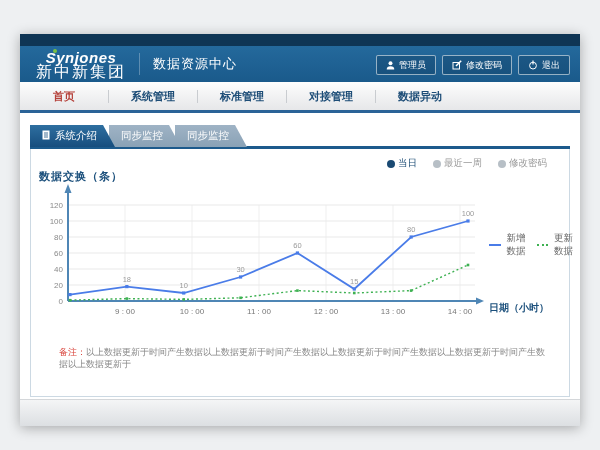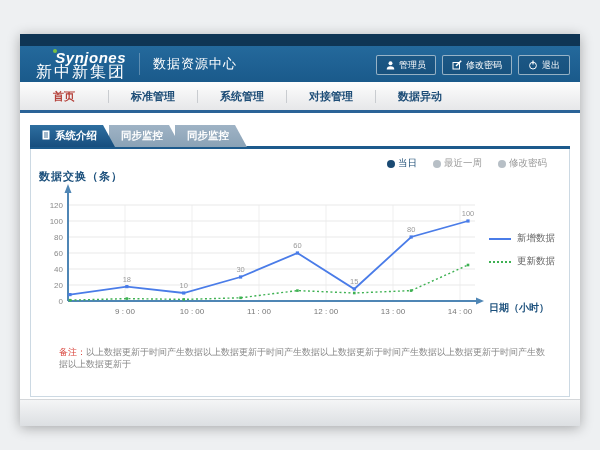--- a/index.html
+++ b/index.html
@@ -1,49 +1,49 @@
 <!DOCTYPE html>
 <html><head>
 <meta charset="utf-8">
 <style>
   html,body{margin:0;padding:0}
   body{width:600px;height:450px;background:#eef0f2;font-family:"Liberation Sans","DejaVu Sans",sans-serif;position:relative;overflow:hidden}
   .window{position:absolute;left:20px;top:34px;width:560px;height:392px;background:#fff;box-shadow:0 2px 12px rgba(0,0,0,.3)}
   .topstrip{height:12px;background:#0f3554}
   .header{height:36px;background:linear-gradient(#24699c,#1a5a8b);display:flex;align-items:center;position:relative}
-  .logo{margin-left:16px;position:relative;text-align:right}
+  .logo{margin-left:16px;position:relative;text-align:center}
   .logo-en{font-style:italic;font-weight:bold;font-size:15px;color:#fff;letter-spacing:.5px;line-height:14px}
   .logo-dot{position:absolute;left:17px;top:-2px;width:4px;height:4px;border-radius:50%;background:#7ac143}
   .logo-cn{font-size:16px;font-weight:normal;color:#fff;letter-spacing:2px;line-height:13px}
   .hdr-divider{width:1px;height:22px;background:rgba(255,255,255,.28);margin:0 13px}
   .hdr-title{color:#fff;font-size:13px;letter-spacing:1px}
   .hdr-right{position:absolute;right:10px;top:9px;display:flex;gap:6px}
   .pill{height:18px;padding:0 9px;border:1px solid rgba(255,255,255,.55);border-radius:2px;background:rgba(8,40,70,.22);color:#fff;font-size:9px;display:flex;align-items:center;gap:4px;cursor:pointer}
   .pill svg{display:block}
   .nav{height:28px;background:linear-gradient(#fdfdfd,#e6e7e9);border-bottom:3px solid #2a6397;display:flex;align-items:center;}
   .nav-item{width:88px;text-align:center;font-size:11px;font-weight:bold;color:#1d4d77;line-height:13px;border-right:1px solid #c9ccd0;cursor:pointer}
   .nav-item:last-child{border-right:none}
   .nav-item.active{color:#b5413a}
   .tabs{position:absolute;left:10px;top:91px;height:22px;display:flex}
-  .tab{height:22px;margin-right:-6px;padding:0 18px 0 12px;display:flex;align-items:center;gap:5px;font-size:10.5px;font-weight:bold;color:#fff;clip-path:polygon(0 0,calc(100% - 12px) 0,100% 100%,0 100%);cursor:pointer}
+  .tab{height:22px;margin-right:-6px;padding:0 18px 0 12px;display:flex;align-items:center;gap:5px;font-size:10.5px;font-weight:normal;color:#fff;clip-path:polygon(0 0,calc(100% - 12px) 0,100% 100%,0 100%);cursor:pointer}
   .tab.active{background:linear-gradient(#2e6fa0,#174e7e);z-index:3}
   .tab.inactive{background:linear-gradient(#9fb3c5,#8aa2b6);z-index:1}
   .tab-rule{position:absolute;left:10px;top:112px;width:540px;height:3px;background:#1c5a8c}
   .panel{position:absolute;left:10px;top:115px;width:538px;height:247px;background:#fff;border:1px solid #ccd9e3;border-top:none}
   .radio-row{position:absolute;top:8px;right:22px;display:flex;gap:16px;align-items:center}
   .radio{display:flex;align-items:center;gap:3px;font-size:9.5px;cursor:pointer}
   .radio .dot{width:8px;height:8px;border-radius:50%}
   .radio.sel .dot{background:#1a4a73}
   .radio.sel{color:#1a4a73}
   .radio.unsel .dot{background:#b7bfc6}
   .radio.unsel{color:#999}
   .ylabel{position:absolute;left:8px;top:20px;font-size:11px;font-weight:bold;color:#1c507c;letter-spacing:1px}
   .xlabel{position:absolute;left:458px;top:152px;font-size:10px;font-weight:bold;color:#1c507c}
   .chart-svg{position:absolute;left:4px;top:30px}
-  .legend{position:absolute;left:458px;top:83px;display:flex;flex-direction:column;gap:10px}
+  .legend{position:absolute;left:458px;top:83px;display:flex;gap:10px}
   .legend-item{display:flex;align-items:center;gap:6px;font-size:9.5px;color:#666}
   .sample{width:22px;height:0}
   .sample.solid{border-top:2px solid #4a7ce8}
   .sample.dotted{border-top:2px dotted #3eb152}
   .note{position:absolute;left:28px;top:197px;width:486px;font-size:9px;line-height:12px;color:#888}
   .note .red{color:#d9433b}
   .bottom-strip{position:absolute;left:0;bottom:0;width:560px;height:26px;background:linear-gradient(#f4f5f6,#dcdfe2);border-top:1px solid #d4d7da}
 </style>
 </head>
 <body>
@@ -85,22 +85,22 @@
               <line x1="5" y1="0.6" x2="5" y2="4.6" stroke="#fff" stroke-width="1.2"></line>
             </svg>
           </span>
         <span>退出</span>
       </div>
     </div>
   </div>
 
   <div class="nav">
     <div class="nav-item active">首页</div>
+    <div class="nav-item">系统管理</div>
     <div class="nav-item">标准管理</div>
-    <div class="nav-item">系统管理</div>
     <div class="nav-item">对接管理</div>
     <div class="nav-item">数据异动</div>
   </div>
 
   <div class="tabs">
     <div class="tab active">
       <span><svg width="8" height="10" viewBox="0 0 8 10">
             <rect x="0.5" y="0.5" width="7" height="9" fill="#fff"></rect>
             <line x1="2" y1="3" x2="6" y2="3" stroke="#174e7e" stroke-width="0.8"></line>
             <line x1="2" y1="5" x2="6" y2="5" stroke="#174e7e" stroke-width="0.8"></line>

